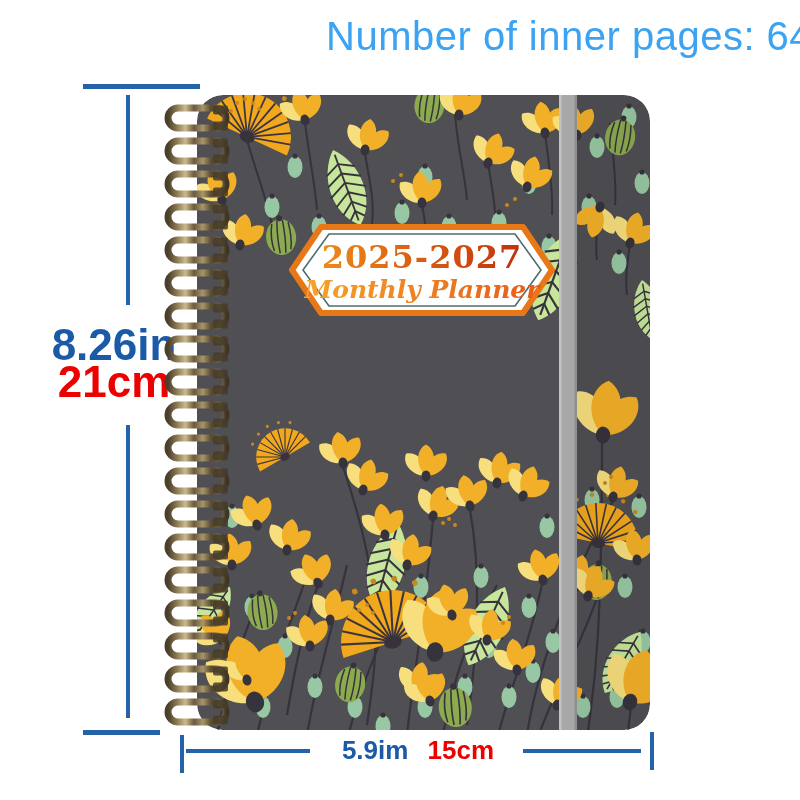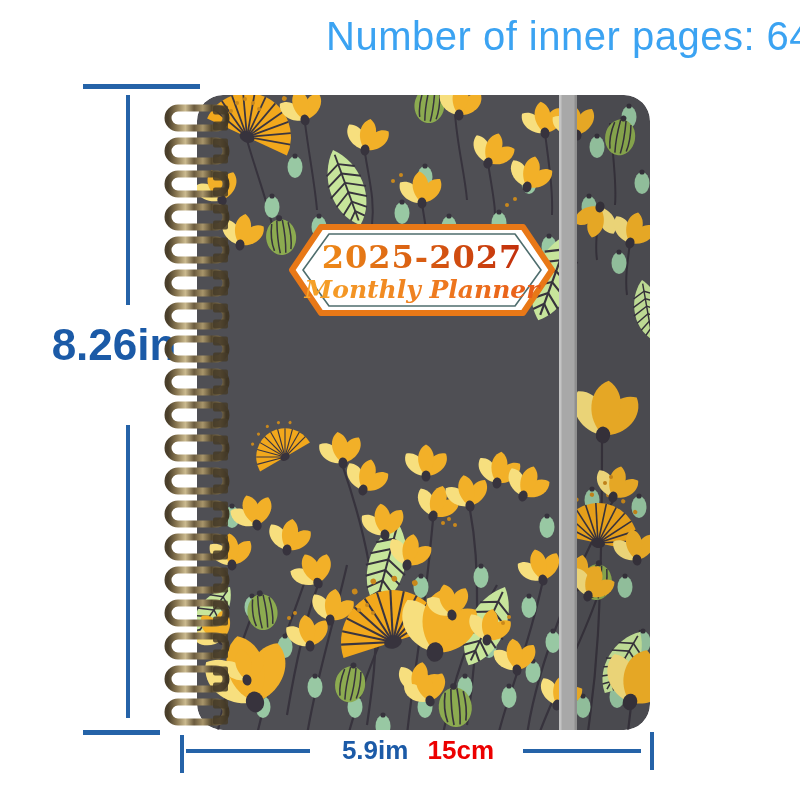--- a/index.html
+++ b/index.html
@@ -30,20 +30,21 @@
 <body>
 
 <div class="abs" id="title">Number of inner pages: 64</div>
 
 <div class="dim-line" style="left:83px;top:84px;width:117px;height:5px;"></div>
 <div class="dim-line" style="left:126px;top:95px;width:4px;height:210px;"></div>
 <div class="dim-line" style="left:126px;top:425px;width:4px;height:293px;"></div>
 <div class="dim-line" style="left:83px;top:730px;width:77px;height:5px;"></div>
 <div class="abs" id="height-labels">
   <div class="inch">8.26in</div>
+  <div class="cm">21cm</div>
 </div>
 
 <div class="dim-line" style="left:180px;top:735px;width:4px;height:38px;"></div>
 <div class="dim-line" style="left:186px;top:749px;width:124px;height:4px;"></div>
 <div class="dim-line" style="left:523px;top:749px;width:118px;height:4px;"></div>
 <div class="dim-line" style="left:650px;top:732px;width:4px;height:38px;"></div>
 <div class="abs" id="width-labels">
   <span class="inch">5.9im</span>
   <span class="cm">15cm</span>
 </div>

